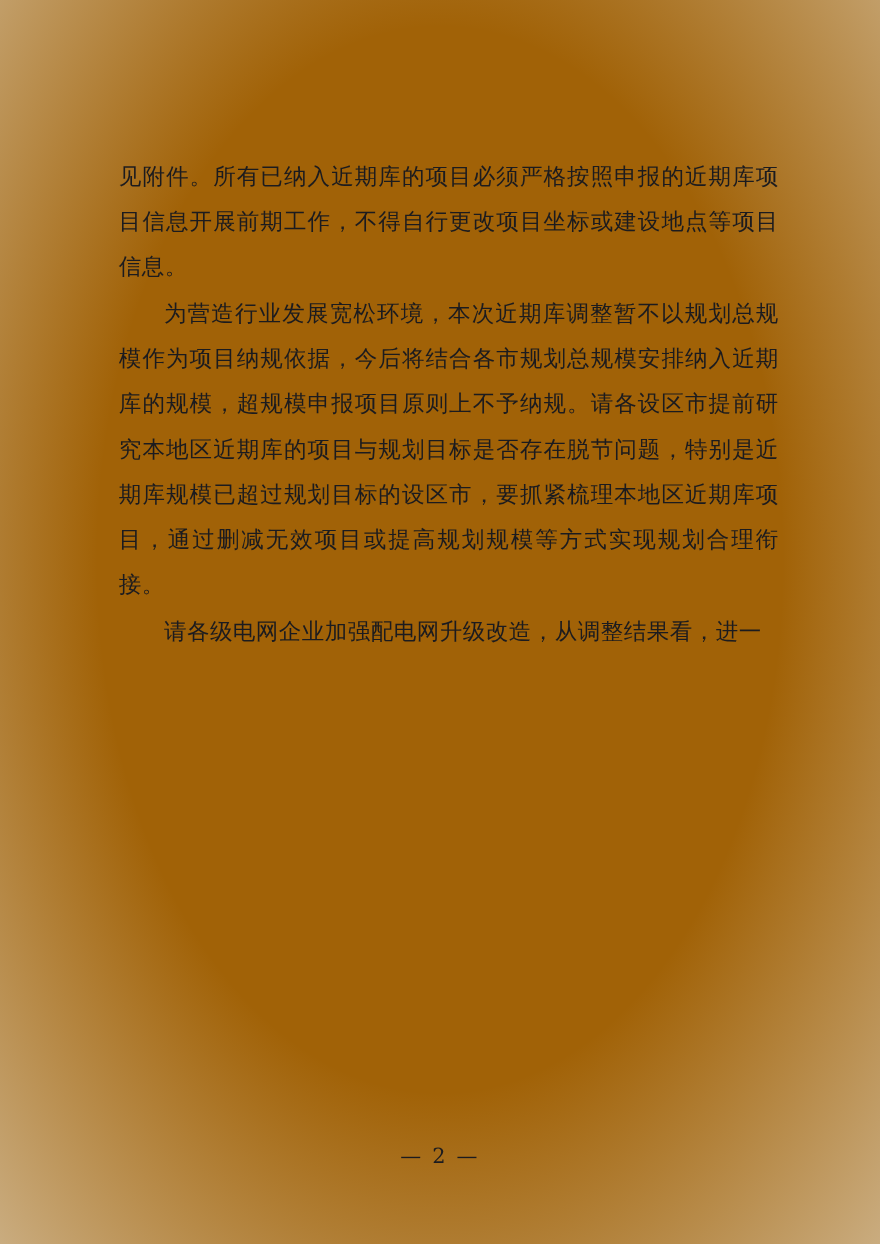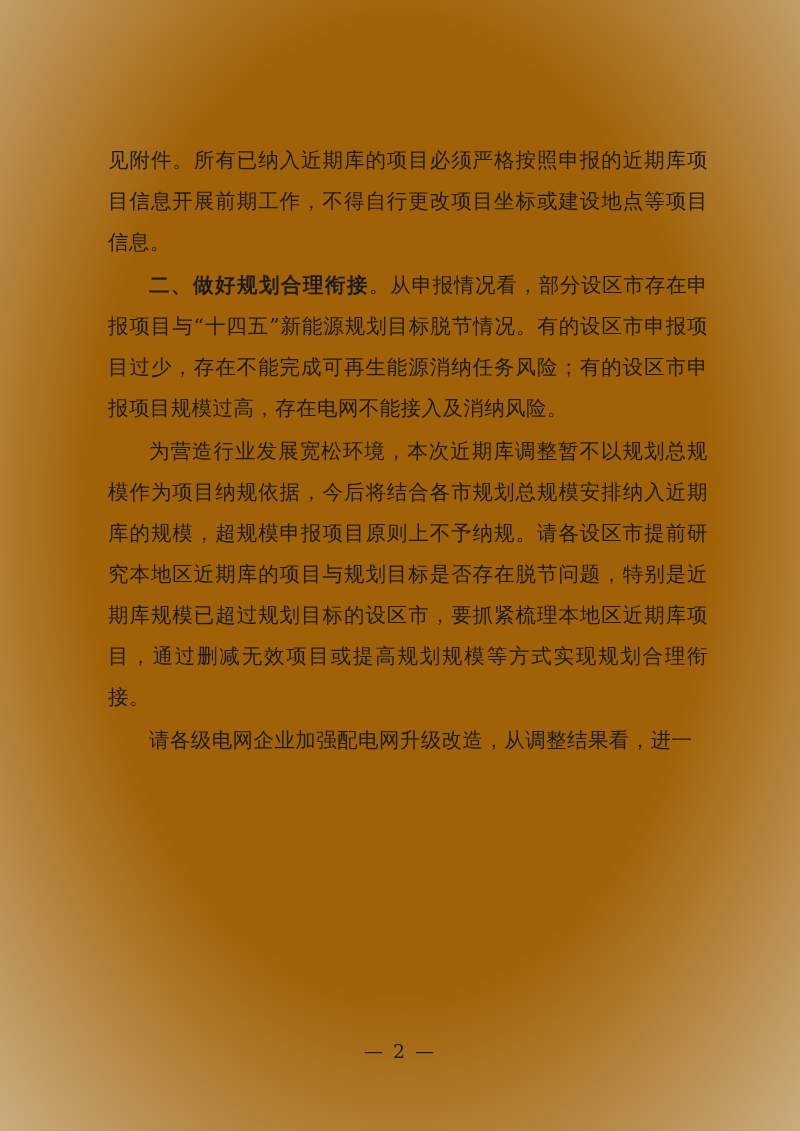--- a/index.html
+++ b/index.html
@@ -70,23 +70,20 @@
 
 <div class="page">
   <div class="paper-texture"></div>
 
   <div class="content">
 
     <p class="para">
       <span>见附件。所有已纳入近期库的项目必须严格按照申报的近期库项目信息开展前期工作，不得自行更改项目坐标或建设地点等项目信息。</span>
     </p>
 
-    <p class="para indent">
-      <span class="heading-run">二、做好规划合理衔接</span><span>。从申报情况看，部分设区市存在申报项目与“十四五”新能源规划目标脱节情况。有的设区市申报项目过少，存在不能完成可再生能源消纳任务风险；有的设区市申报项目规模过高，存在电网不能接入及消纳风险。</span>
-    </p>
 
     <p class="para indent">
       <span>为营造行业发展宽松环境，本次近期库调整暂不以规划总规模作为项目纳规依据，今后将结合各市规划总规模安排纳入近期库的规模，超规模申报项目原则上不予纳规。请各设区市提前研究本地区近期库的项目与规划目标是否存在脱节问题，特别是近期库规模已超过规划目标的设区市，要抓紧梳理本地区近期库项目，通过删减无效项目或提高规划规模等方式实现规划合理衔接。</span>
     </p>
 
 
     <p class="para indent">
       <span>请各级电网企业加强配电网升级改造，从调整结果看，进一</span>
     </p>
 

